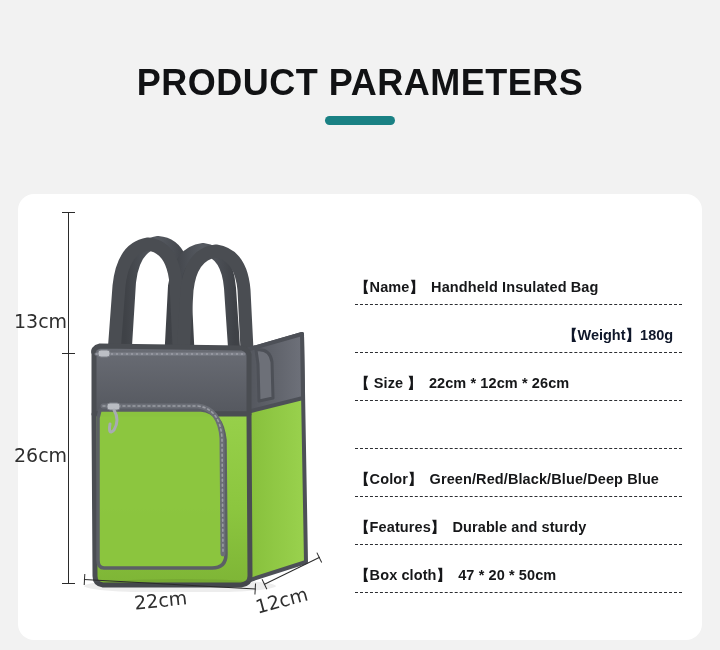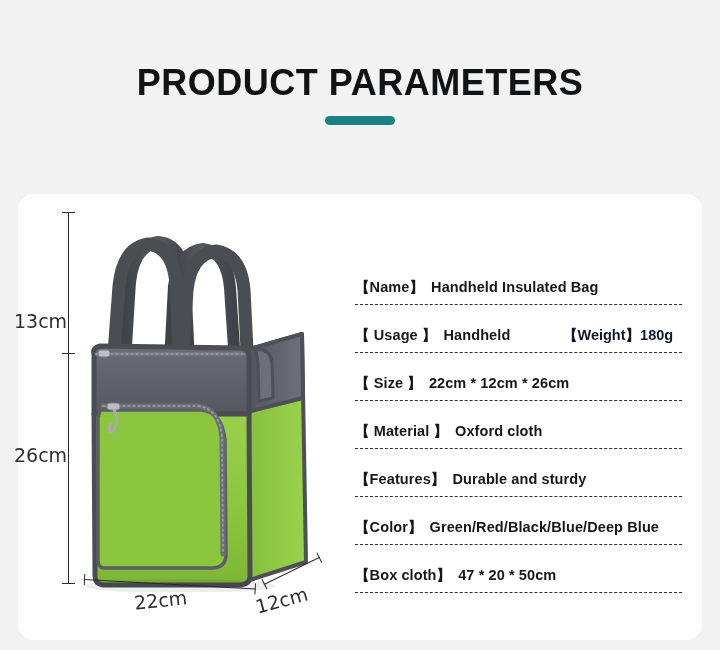--- a/index.html
+++ b/index.html
@@ -293,54 +293,48 @@
   <div class="spec-list">
 
     <div class="spec-row">
       <div class="spec-text">
         <span class="lbl">【Name】</span><span class="val">Handheld Insulated Bag</span>
       </div>
       <div class="spec-divider"></div>
     </div>
 
     <div class="spec-row">
-      <div class="spec-text">
-        <span class="lbl">【 Usage 】</span><span class="val">Handheld</span>
-      </div>
       <div class="spec-second">
         <span class="lbl">【Weight】</span><span class="val">180g</span>
       </div>
       <div class="spec-divider"></div>
     </div>
 
 
     <div class="spec-row">
       <div class="spec-text">
         <span class="lbl">【 Size 】</span><span class="val">22cm * 12cm * 26cm</span>
       </div>
       <div class="spec-divider"></div>
     </div>
 
     <div class="spec-row">
-      <div class="spec-text">
-        <span class="lbl">【 Material 】</span><span class="val">Oxford cloth</span>
+      <div class="spec-divider"></div>
+    </div>
+
+    <div class="spec-row">
+      <div class="spec-text">
+        <span class="lbl">【Color】</span><span class="val">Green/Red/Black/Blue/Deep Blue</span>
       </div>
       <div class="spec-divider"></div>
     </div>
 
     <div class="spec-row">
       <div class="spec-text">
         <span class="lbl">【Features】</span><span class="val">Durable and sturdy</span>
-      </div>
-      <div class="spec-divider"></div>
-    </div>
-
-    <div class="spec-row">
-      <div class="spec-text">
-        <span class="lbl">【Color】</span><span class="val">Green/Red/Black/Blue/Deep Blue</span>
       </div>
       <div class="spec-divider"></div>
     </div>
 
     <div class="spec-row">
       <div class="spec-text">
         <span class="lbl">【Box cloth】</span><span class="val">47 * 20 * 50cm</span>
       </div>
       <div class="spec-divider"></div>
     </div>

